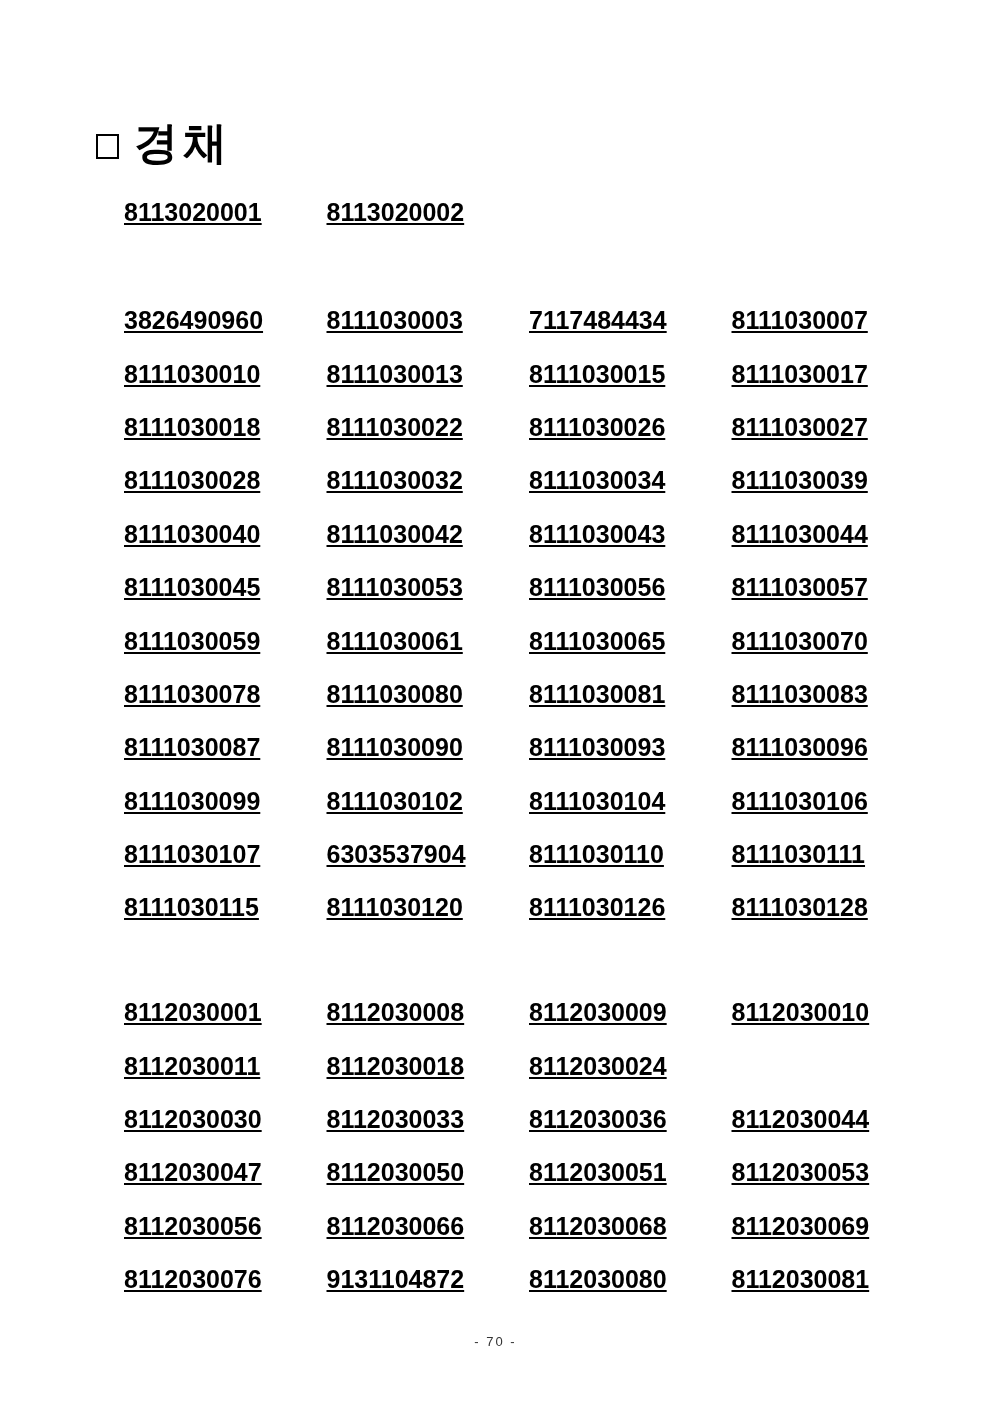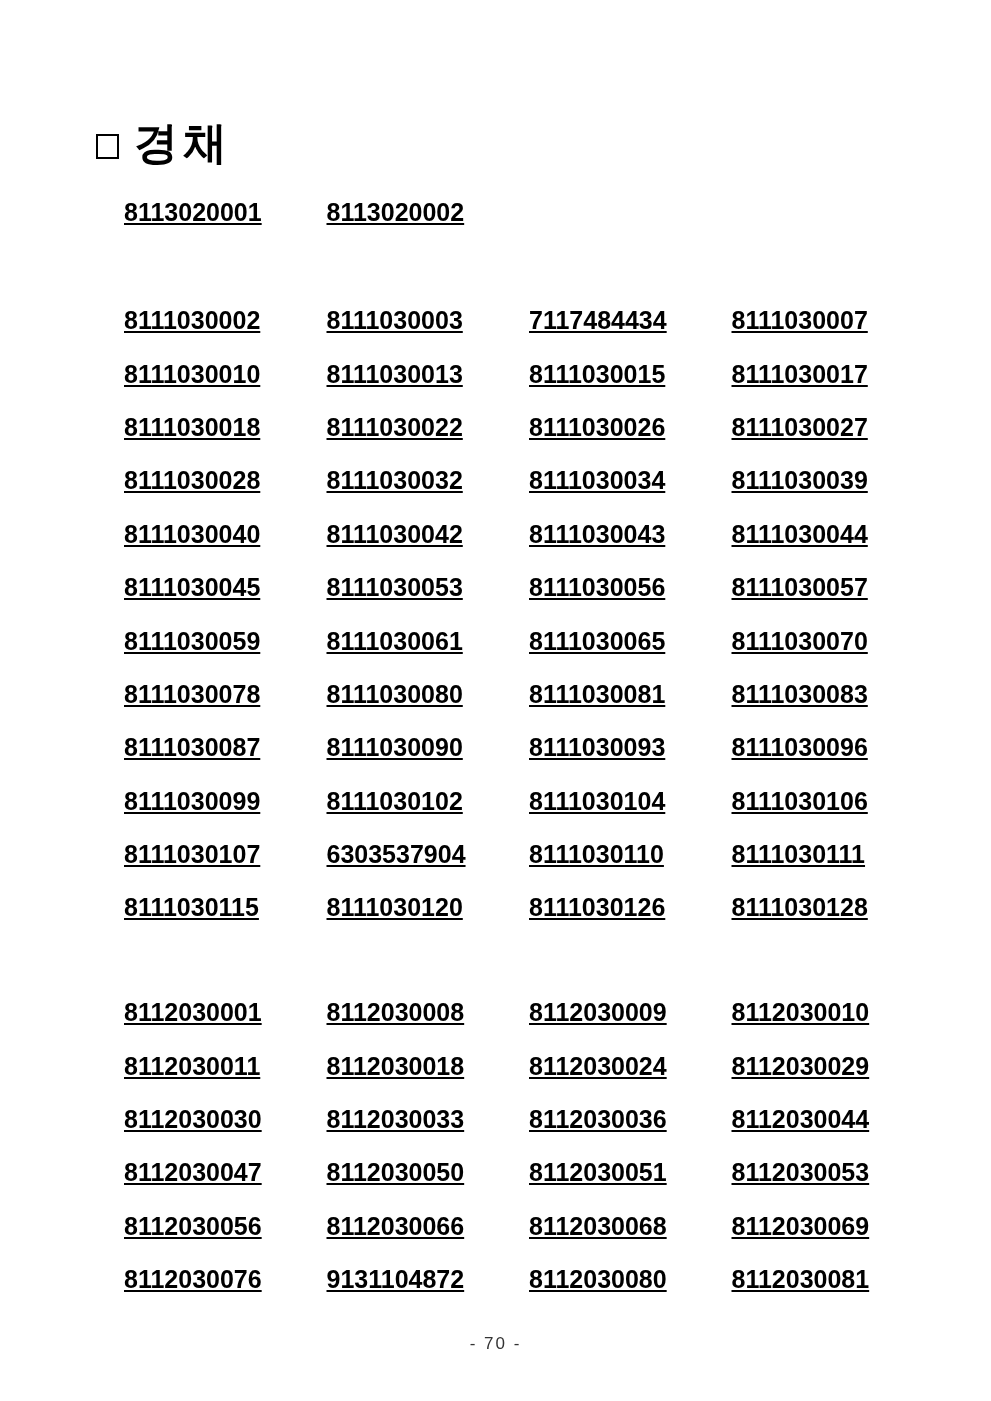--- a/index.html
+++ b/index.html
@@ -64,21 +64,21 @@
     align-items: center;
     letter-spacing: 0px;
     white-space: nowrap;
   }
   .footer {
     position: absolute;
     left: 0;
     top: 1334px;
     width: 991px;
     text-align: center;
-    font-size: 17px;
+    font-size: 13px;
     color: #333333;
     letter-spacing: 2px;
   }
 </style>
 </head>
 <body>
 
 <div class="page">
 
   <div class="header">
@@ -87,21 +87,21 @@
   </div>
 
   <div class="numbers sec-0" id="sec-0">
       <div class="num-row">
         <div class="num-cell">8113020001</div>
         <div class="num-cell">8113020002</div>
       </div>
     </div>
   <div class="numbers sec-1" id="sec-1">
       <div class="num-row">
-        <div class="num-cell">8111030002</div>
+        <div class="num-cell">3826490960</div>
         <div class="num-cell">8111030003</div>
         <div class="num-cell">7117484434</div>
         <div class="num-cell">8111030007</div>
       </div>
       <div class="num-row">
         <div class="num-cell">8111030010</div>
         <div class="num-cell">8111030013</div>
         <div class="num-cell">8111030015</div>
         <div class="num-cell">8111030017</div>
       </div>
@@ -170,21 +170,20 @@
       <div class="num-row">
         <div class="num-cell">8112030001</div>
         <div class="num-cell">8112030008</div>
         <div class="num-cell">8112030009</div>
         <div class="num-cell">8112030010</div>
       </div>
       <div class="num-row">
         <div class="num-cell">8112030011</div>
         <div class="num-cell">8112030018</div>
         <div class="num-cell">8112030024</div>
-        <div class="num-cell">8112030029</div>
       </div>
       <div class="num-row">
         <div class="num-cell">8112030030</div>
         <div class="num-cell">8112030033</div>
         <div class="num-cell">8112030036</div>
         <div class="num-cell">8112030044</div>
       </div>
       <div class="num-row">
         <div class="num-cell">8112030047</div>
         <div class="num-cell">8112030050</div>

